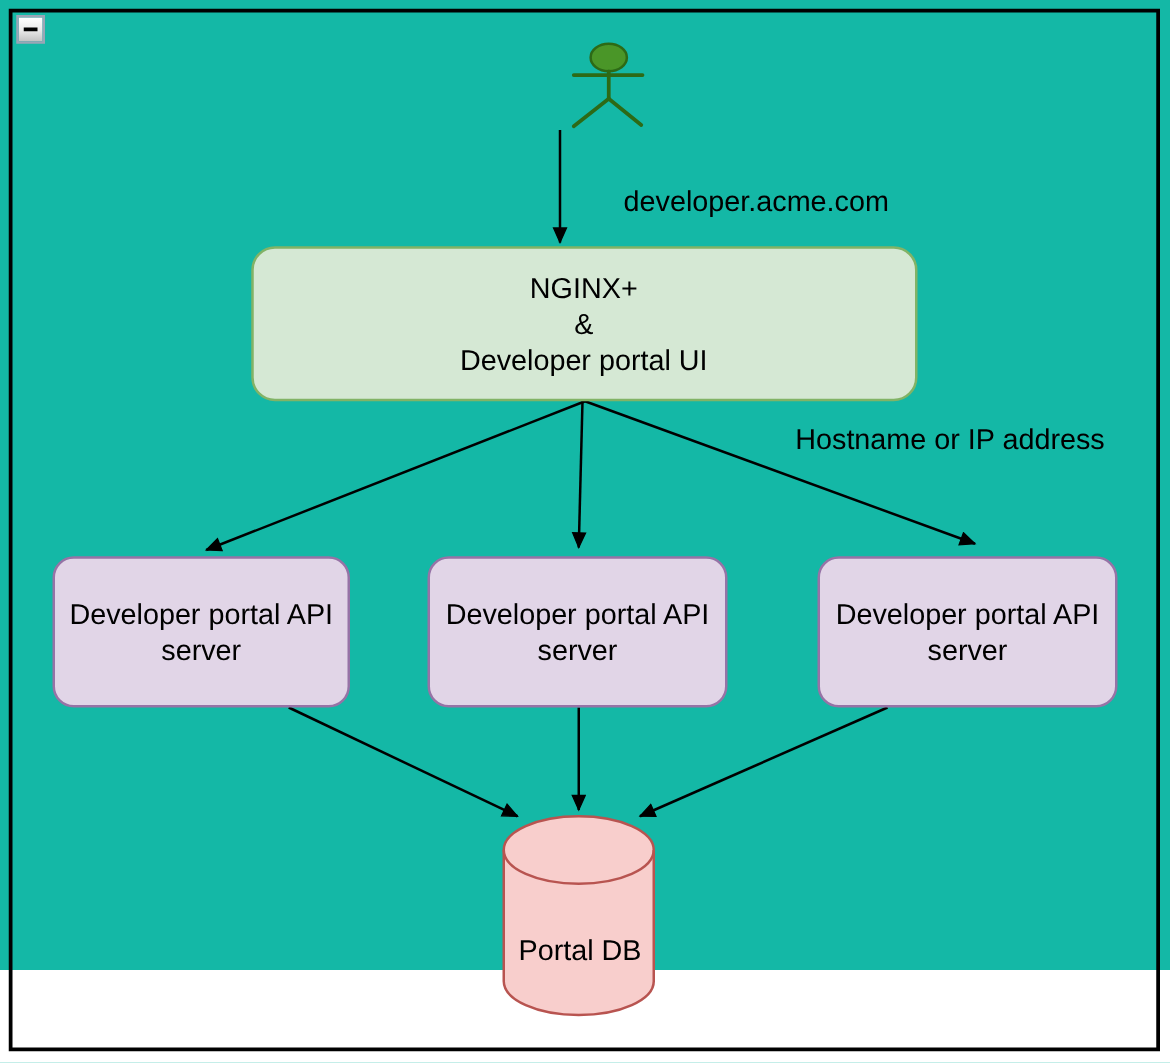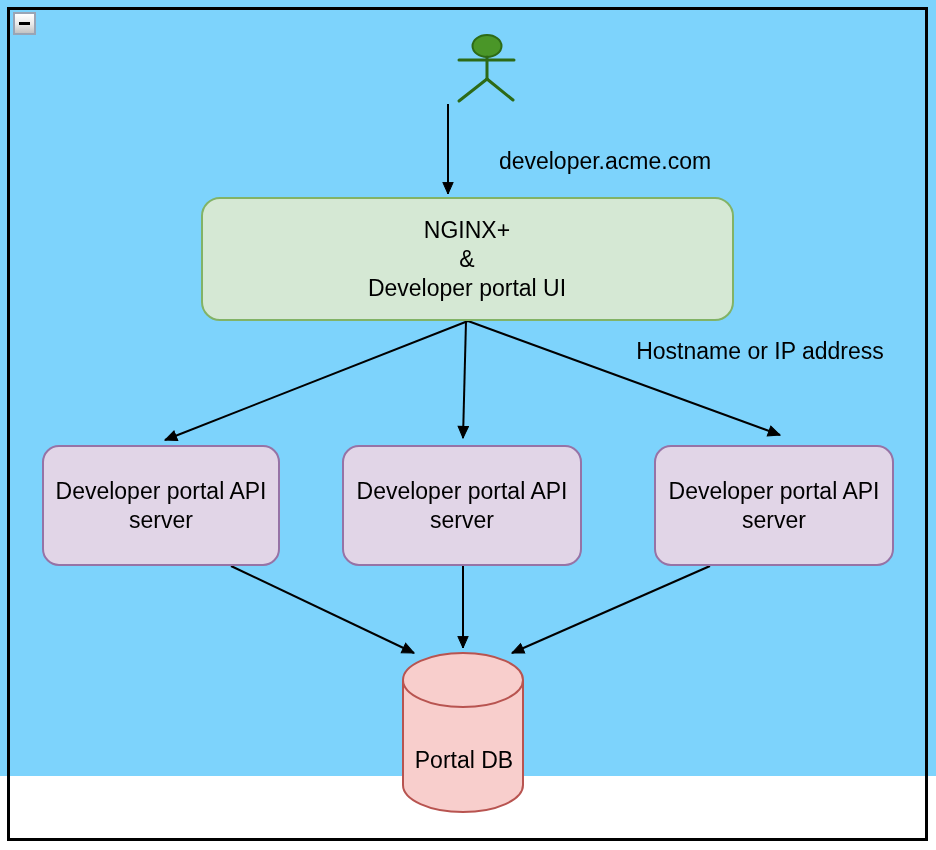--- a/index.html
+++ b/index.html
@@ -5,21 +5,21 @@
   html, body {
     margin: 0; padding: 0;
     background: #ffffff;
     width: 936px; height: 850px;
     overflow: hidden;
     font-family: "Liberation Sans", sans-serif;
   }
   .stage {
     position: relative;
     width: 936px; height: 776px;
-    background: #7dd3fc;
+    background: #14b8a6;
   }
   svg.diagram {
     position: absolute;
     left: 0; top: 0;
   }
   .lbl {
     font-family: "Liberation Sans", sans-serif;
     font-size: 23px;
     fill: #000000;
   }

